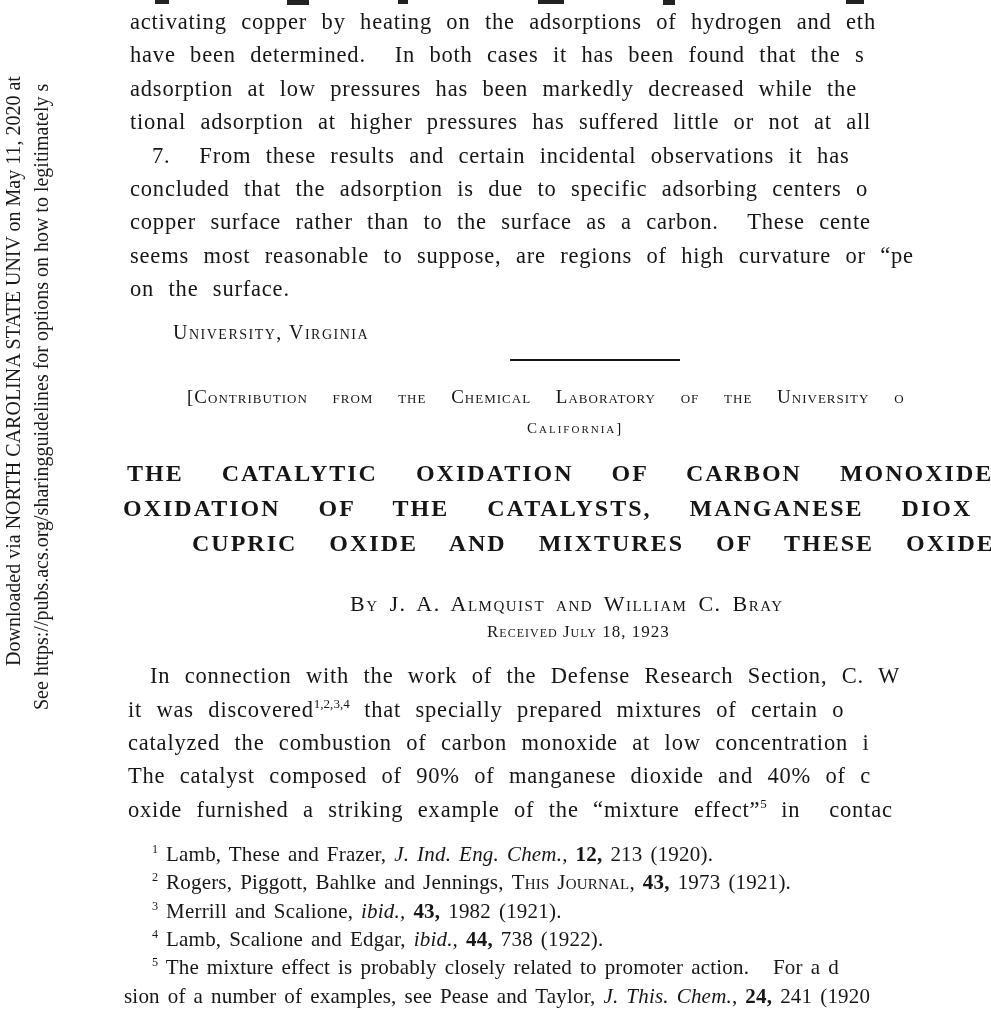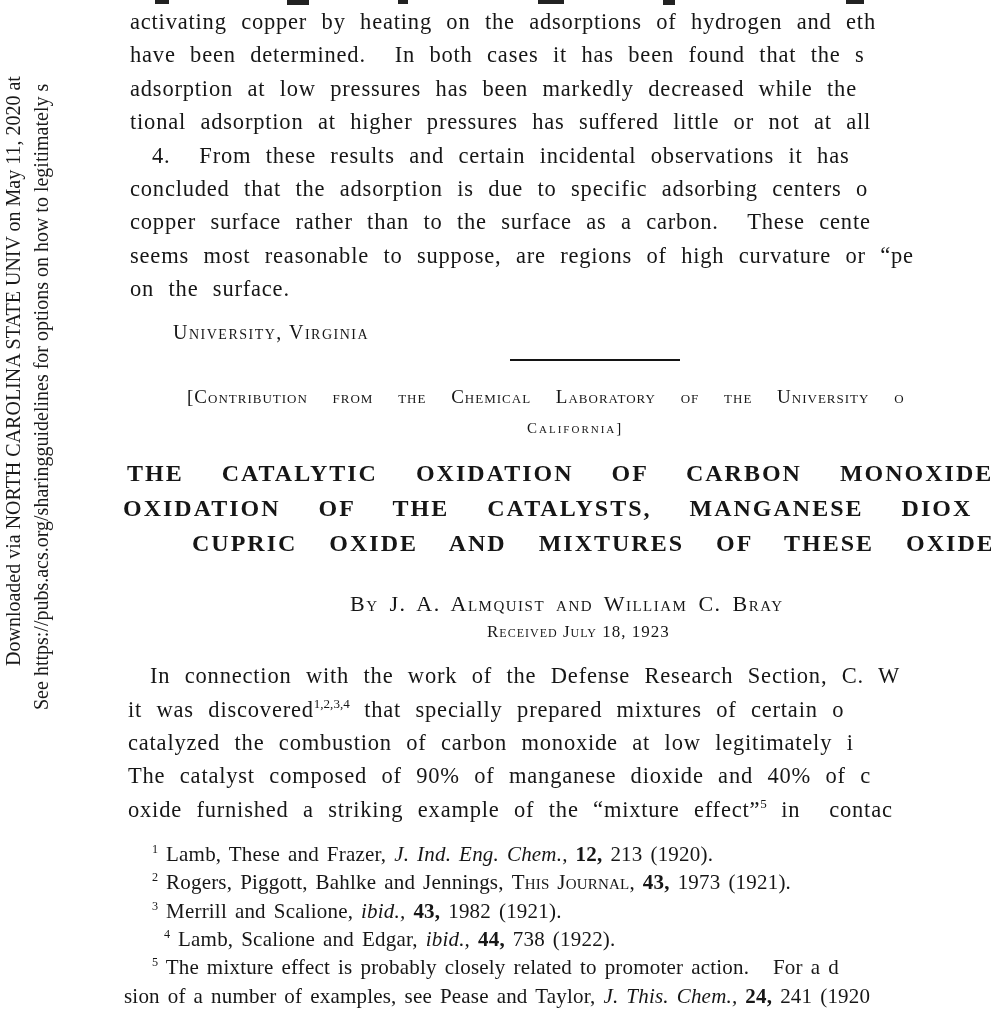--- a/index.html
+++ b/index.html
@@ -66,21 +66,21 @@
   </div>
 
   <div class="wm" style="left:2px; top:666px;">Downloaded via NORTH CAROLINA STATE UNIV on May 11, 2020 at</div>
   <div class="wm" style="left:30px; top:710px;">See https://pubs.acs.org/sharingguidelines for options on how to legitimately s</div>
 
   <div>
     <div class="line pline" style="top:10px;  left:130px;">activating copper by heating on the adsorptions of hydrogen and eth</div>
     <div class="line pline" style="top:43px;  left:130px;">have been determined.  In both cases it has been found that the s</div>
     <div class="line pline" style="top:77px;  left:130px;">adsorption at low pressures has been markedly decreased while the</div>
     <div class="line pline" style="top:110px; left:130px;">tional adsorption at higher pressures has suffered little or not at all</div>
-    <div class="line pline" style="top:144px; left:152px;">4.  From these results and certain incidental observations it has</div>
+    <div class="line pline" style="top:144px; left:152px;">7.  From these results and certain incidental observations it has</div>
     <div class="line pline" style="top:177px; left:130px;">concluded that the adsorption is due to specific adsorbing centers o</div>
     <div class="line pline" style="top:210px; left:130px;">copper surface rather than to the surface as a carbon.  These cente</div>
     <div class="line pline" style="top:244px; left:130px;">seems most reasonable to suppose, are regions of high curvature or “pe</div>
     <div class="line pline" style="top:277px; left:130px;">on the surface.</div>
     <div class="line sc signature" style="top:322px; left:173px;">University, Virginia</div>
   </div>
 
   <div class="divider" style="top:359px; left:510px; width:170px; height:2px;"></div>
 
   <div>
@@ -91,27 +91,27 @@
     <div class="line title-line" style="top:496px; left:123px;">OXIDATION OF THE CATALYSTS, MANGANESE DIOX</div>
     <div class="line title-line tight" style="top:531px; left:192px;">CUPRIC OXIDE AND MIXTURES OF THESE OXIDES</div>
 
     <div class="line sc byline" style="top:579px; left:350px;">By J. A. Almquist and William C. Bray</div>
     <div class="line sc received" style="top:623px; left:487px;">Received July 18, 1923</div>
   </div>
 
   <div>
     <div class="line pline" style="top:664px; left:150px;"><span>In connection with the work of the Defense Research Section, C. W</span></div>
     <div class="line pline" style="top:697px; left:128px;"><span>it was discovered</span><span class="s-sup">1,2,3,4</span><span> that specially prepared mixtures of certain o</span></div>
-    <div class="line pline" style="top:731px; left:128px;"><span>catalyzed the combustion of carbon monoxide at low legitimately i</span></div>
+    <div class="line pline" style="top:731px; left:128px;"><span>catalyzed the combustion of carbon monoxide at low concentration i</span></div>
     <div class="line pline" style="top:764px; left:128px;"><span>The catalyst composed of 90% of manganese dioxide and 40% of c</span></div>
     <div class="line pline" style="top:797px; left:128px;"><span>oxide furnished a striking example of the “mixture effect”</span><span class="s-sup">5</span><span> in  contac</span></div>
   </div>
 
   <div>
     <div class="line fnline" style="top:843px; left:152px;"><span class="s-sup">1</span><span> Lamb, These and Frazer, </span><span class="s-i">J. Ind. Eng. Chem.,</span><span class="s-b"> 12,</span><span> 213 (1920).</span></div>
     <div class="line fnline" style="top:871px; left:152px;"><span class="s-sup">2</span><span> Rogers, Piggott, Bahlke and Jennings, </span><span class="s-sc">This Journal,</span><span class="s-b"> 43,</span><span> 1973 (1921).</span></div>
     <div class="line fnline" style="top:900px; left:152px;"><span class="s-sup">3</span><span> Merrill and Scalione, </span><span class="s-i">ibid.,</span><span class="s-b"> 43,</span><span> 1982 (1921).</span></div>
-    <div class="line fnline" style="top:928px; left:152px;margin-left:12px;"><span class="s-sup">4</span><span> Lamb, Scalione and Edgar, </span><span class="s-i">ibid.,</span><span class="s-b"> 44,</span><span> 738 (1922).</span></div>
+    <div class="line fnline" style="top:928px; left:152px;"><span class="s-sup">4</span><span> Lamb, Scalione and Edgar, </span><span class="s-i">ibid.,</span><span class="s-b"> 44,</span><span> 738 (1922).</span></div>
     <div class="line fnline" style="top:956px; left:152px;"><span class="s-sup">5</span><span> The mixture effect is probably closely related to promoter action.   For a d</span></div>
     <div class="line fnline" style="top:985px; left:124px;"><span>sion of a number of examples, see Pease and Taylor, </span><span class="s-i">J. This. Chem.,</span><span class="s-b"> 24,</span><span> 241 (1920</span></div>
   </div>
 
 </div>
 
 </body></html>

